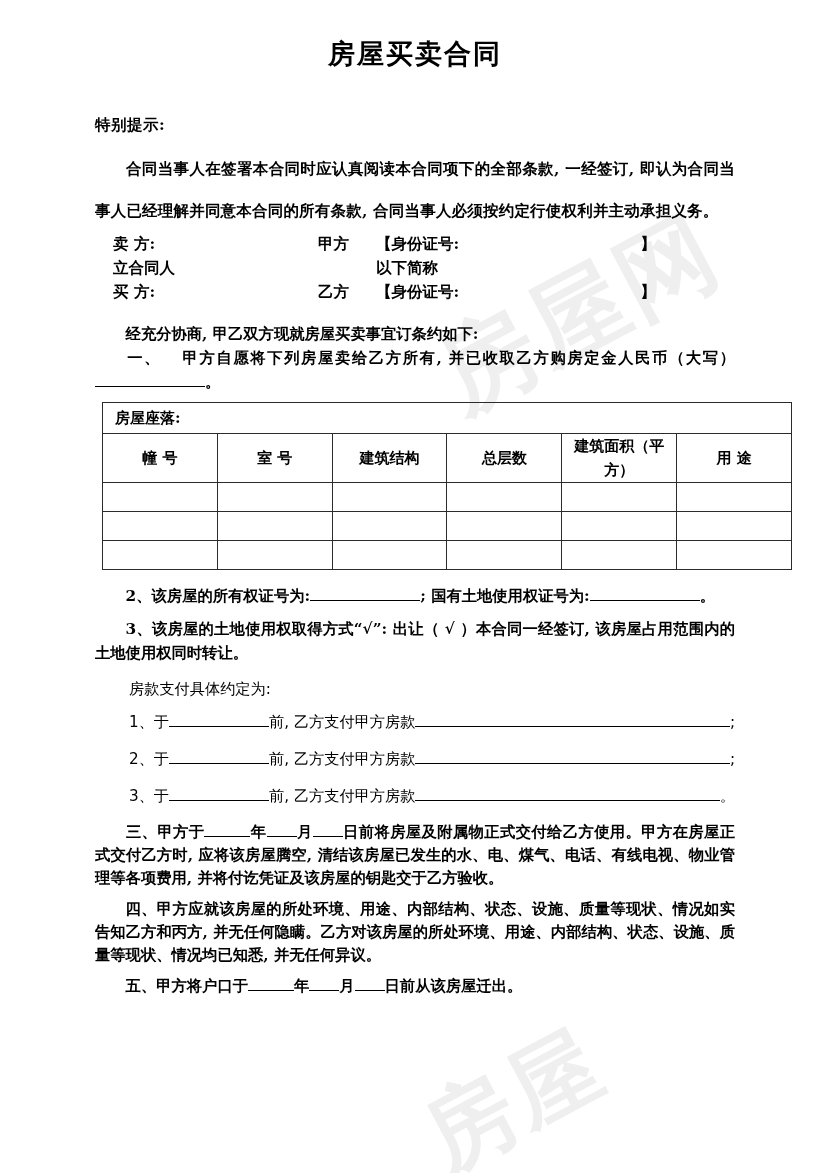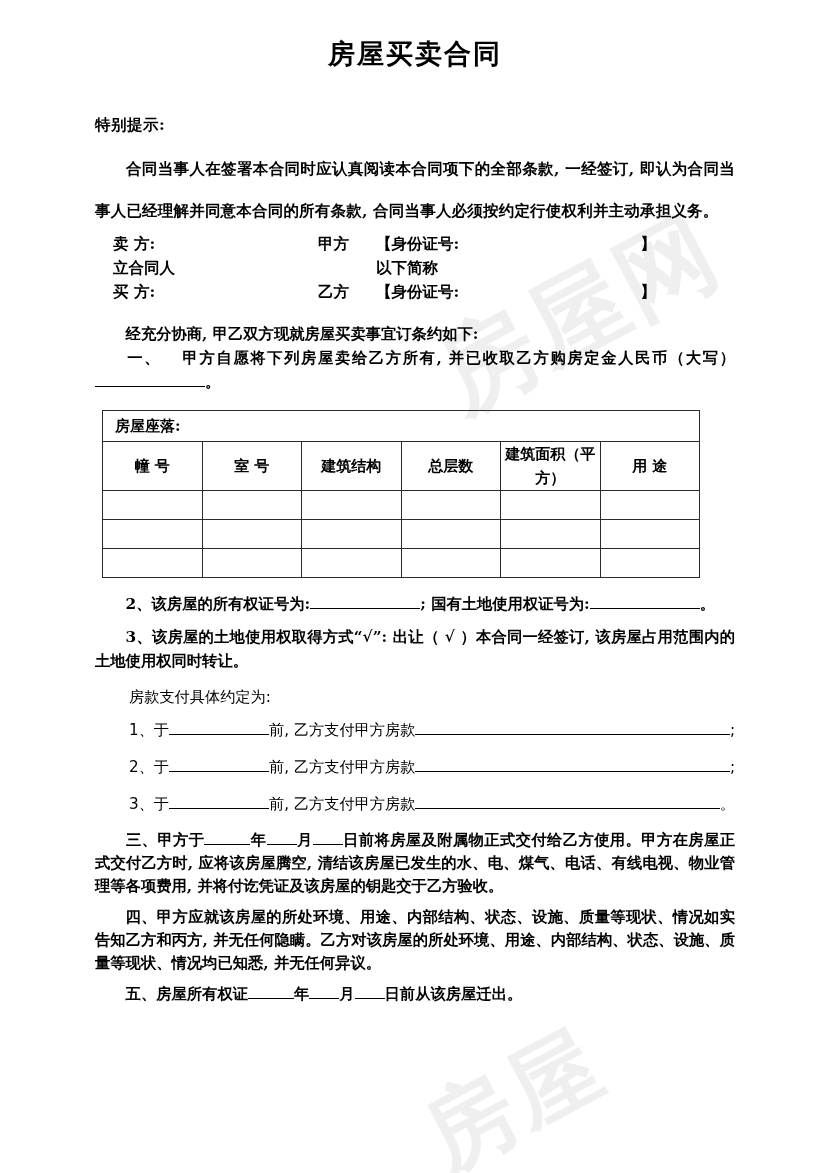--- a/index.html
+++ b/index.html
@@ -115,22 +115,22 @@
   .ul-s  { display: inline-block; border-bottom: 1px solid #000; width: 46px; }
   .ul-m  { display: inline-block; border-bottom: 1px solid #000; width: 78px; }
   .ul-l  { display: inline-block; border-bottom: 1px solid #000; width: 110px; }
   .ul-xl { display: inline-block; border-bottom: 1px solid #000; width: 175px; }
   .ul-t  { display: inline-block; border-bottom: 1px solid #000; width: 30px; }
   .ul-tt { display: inline-block; border-bottom: 1px solid #000; width: 24px; }
 
   
   table.prop {
     border-collapse: collapse;
-    width: 598px;
-    margin-top: 16px;
+    width: 690px;
+    margin-top: 8px;
     margin-left: 7px;
     table-layout: fixed;
   }
   table.prop td, table.prop th {
     border: 1px solid #2b2b2b;
     font-size: 15px;
     font-weight: bold;
     height: 29px;
     text-align: center;
     padding: 0 2px;
@@ -310,21 +310,21 @@
         </div>
 
         <div class="seclist">
           <p class="sec-p">
             <span style="display:inline-block;width:2em;"></span><span>三、甲方于</span><span class="ul-s"></span><span>年</span><span class="ul-t"></span><span>月</span><span class="ul-t"></span><span>日前将房屋及附属物正式交付给乙方使用。甲方在房屋正式交付乙方时, 应将该房屋腾空, 清结该房屋已发生的水、电、煤气、电话、有线电视、物业管理等各项费用, 并将付讫凭证及该房屋的钥匙交于乙方验收。</span>
           </p>
 
           <p class="sec-p indent2">四、甲方应就该房屋的所处环境、用途、内部结构、状态、设施、质量等现状、情况如实告知乙方和丙方, 并无任何隐瞒。乙方对该房屋的所处环境、用途、内部结构、状态、设施、质量等现状、情况均已知悉, 并无任何异议。</p>
 
           <p class="sec-p">
-            <span style="display:inline-block;width:2em;"></span><span>五、房屋所有权证</span><span class="ul-s"></span><span>年</span><span class="ul-t"></span><span>月</span><span class="ul-t"></span><span>日前从该房屋迁出。</span>
+            <span style="display:inline-block;width:2em;"></span><span>五、甲方将户口于</span><span class="ul-s"></span><span>年</span><span class="ul-t"></span><span>月</span><span class="ul-t"></span><span>日前从该房屋迁出。</span>
           </p>
 
         </div>
 
       </div>
     </div>
   </div>
 </div>
 
 </body></html>

